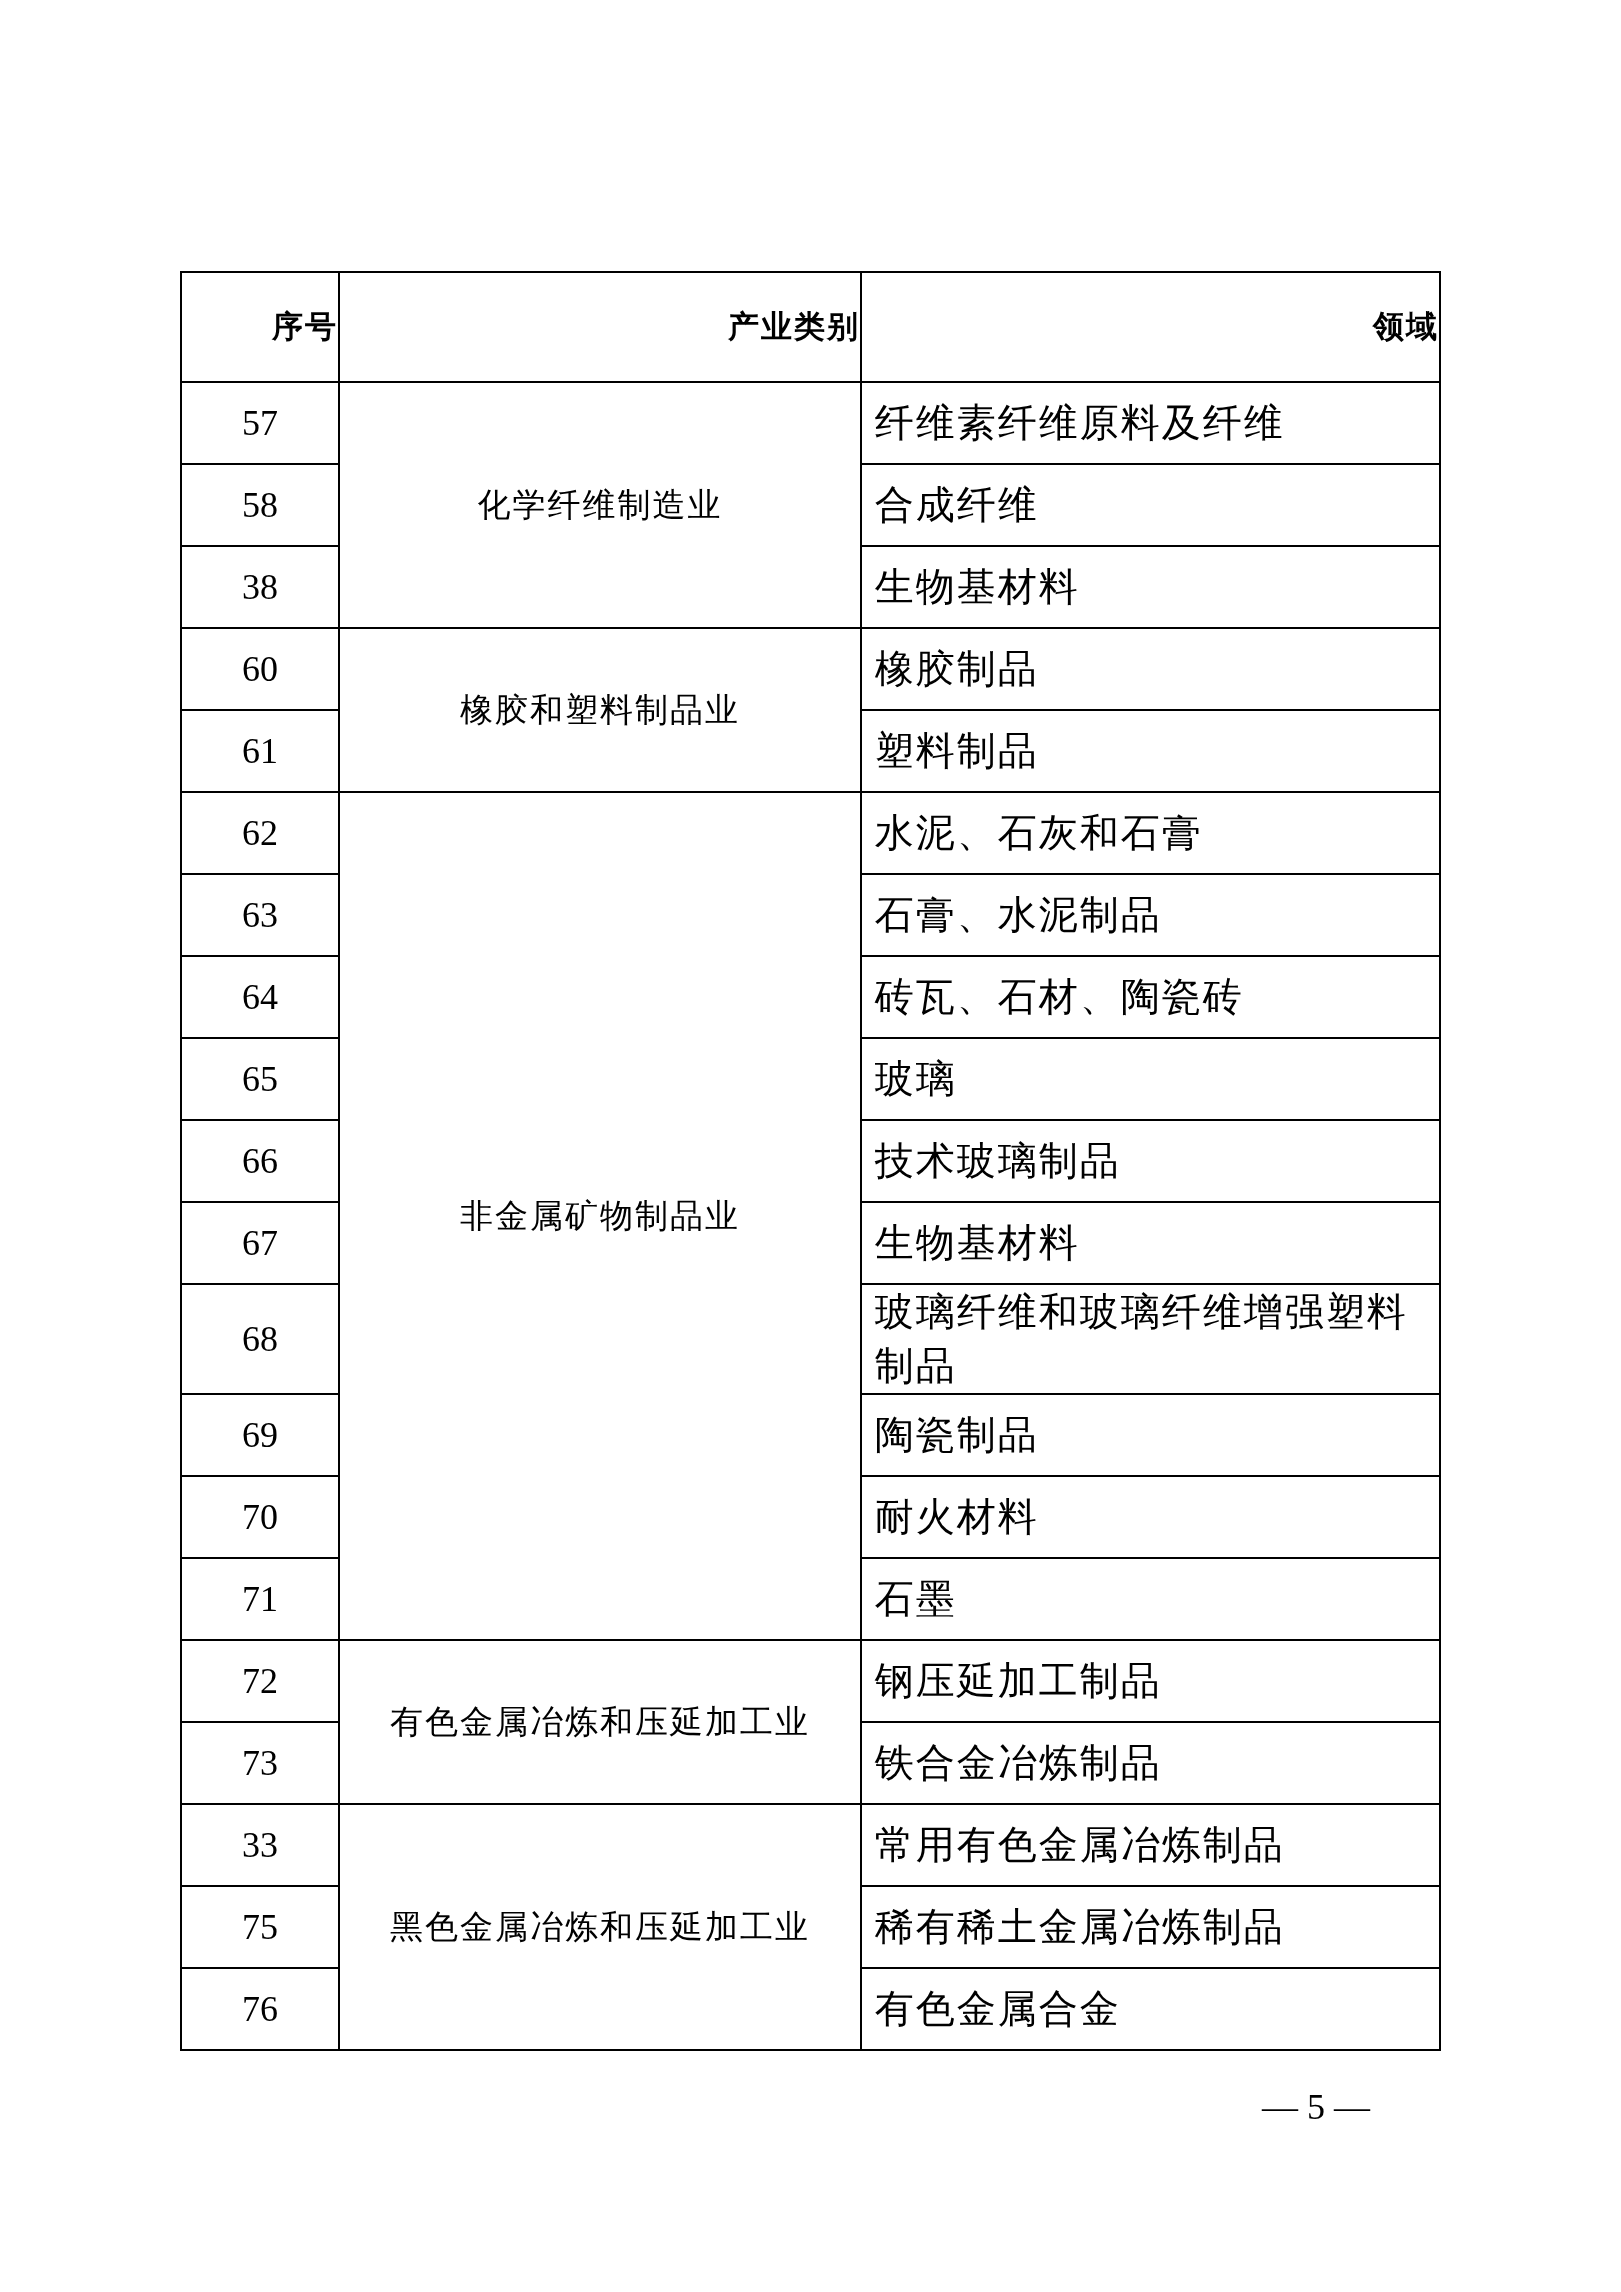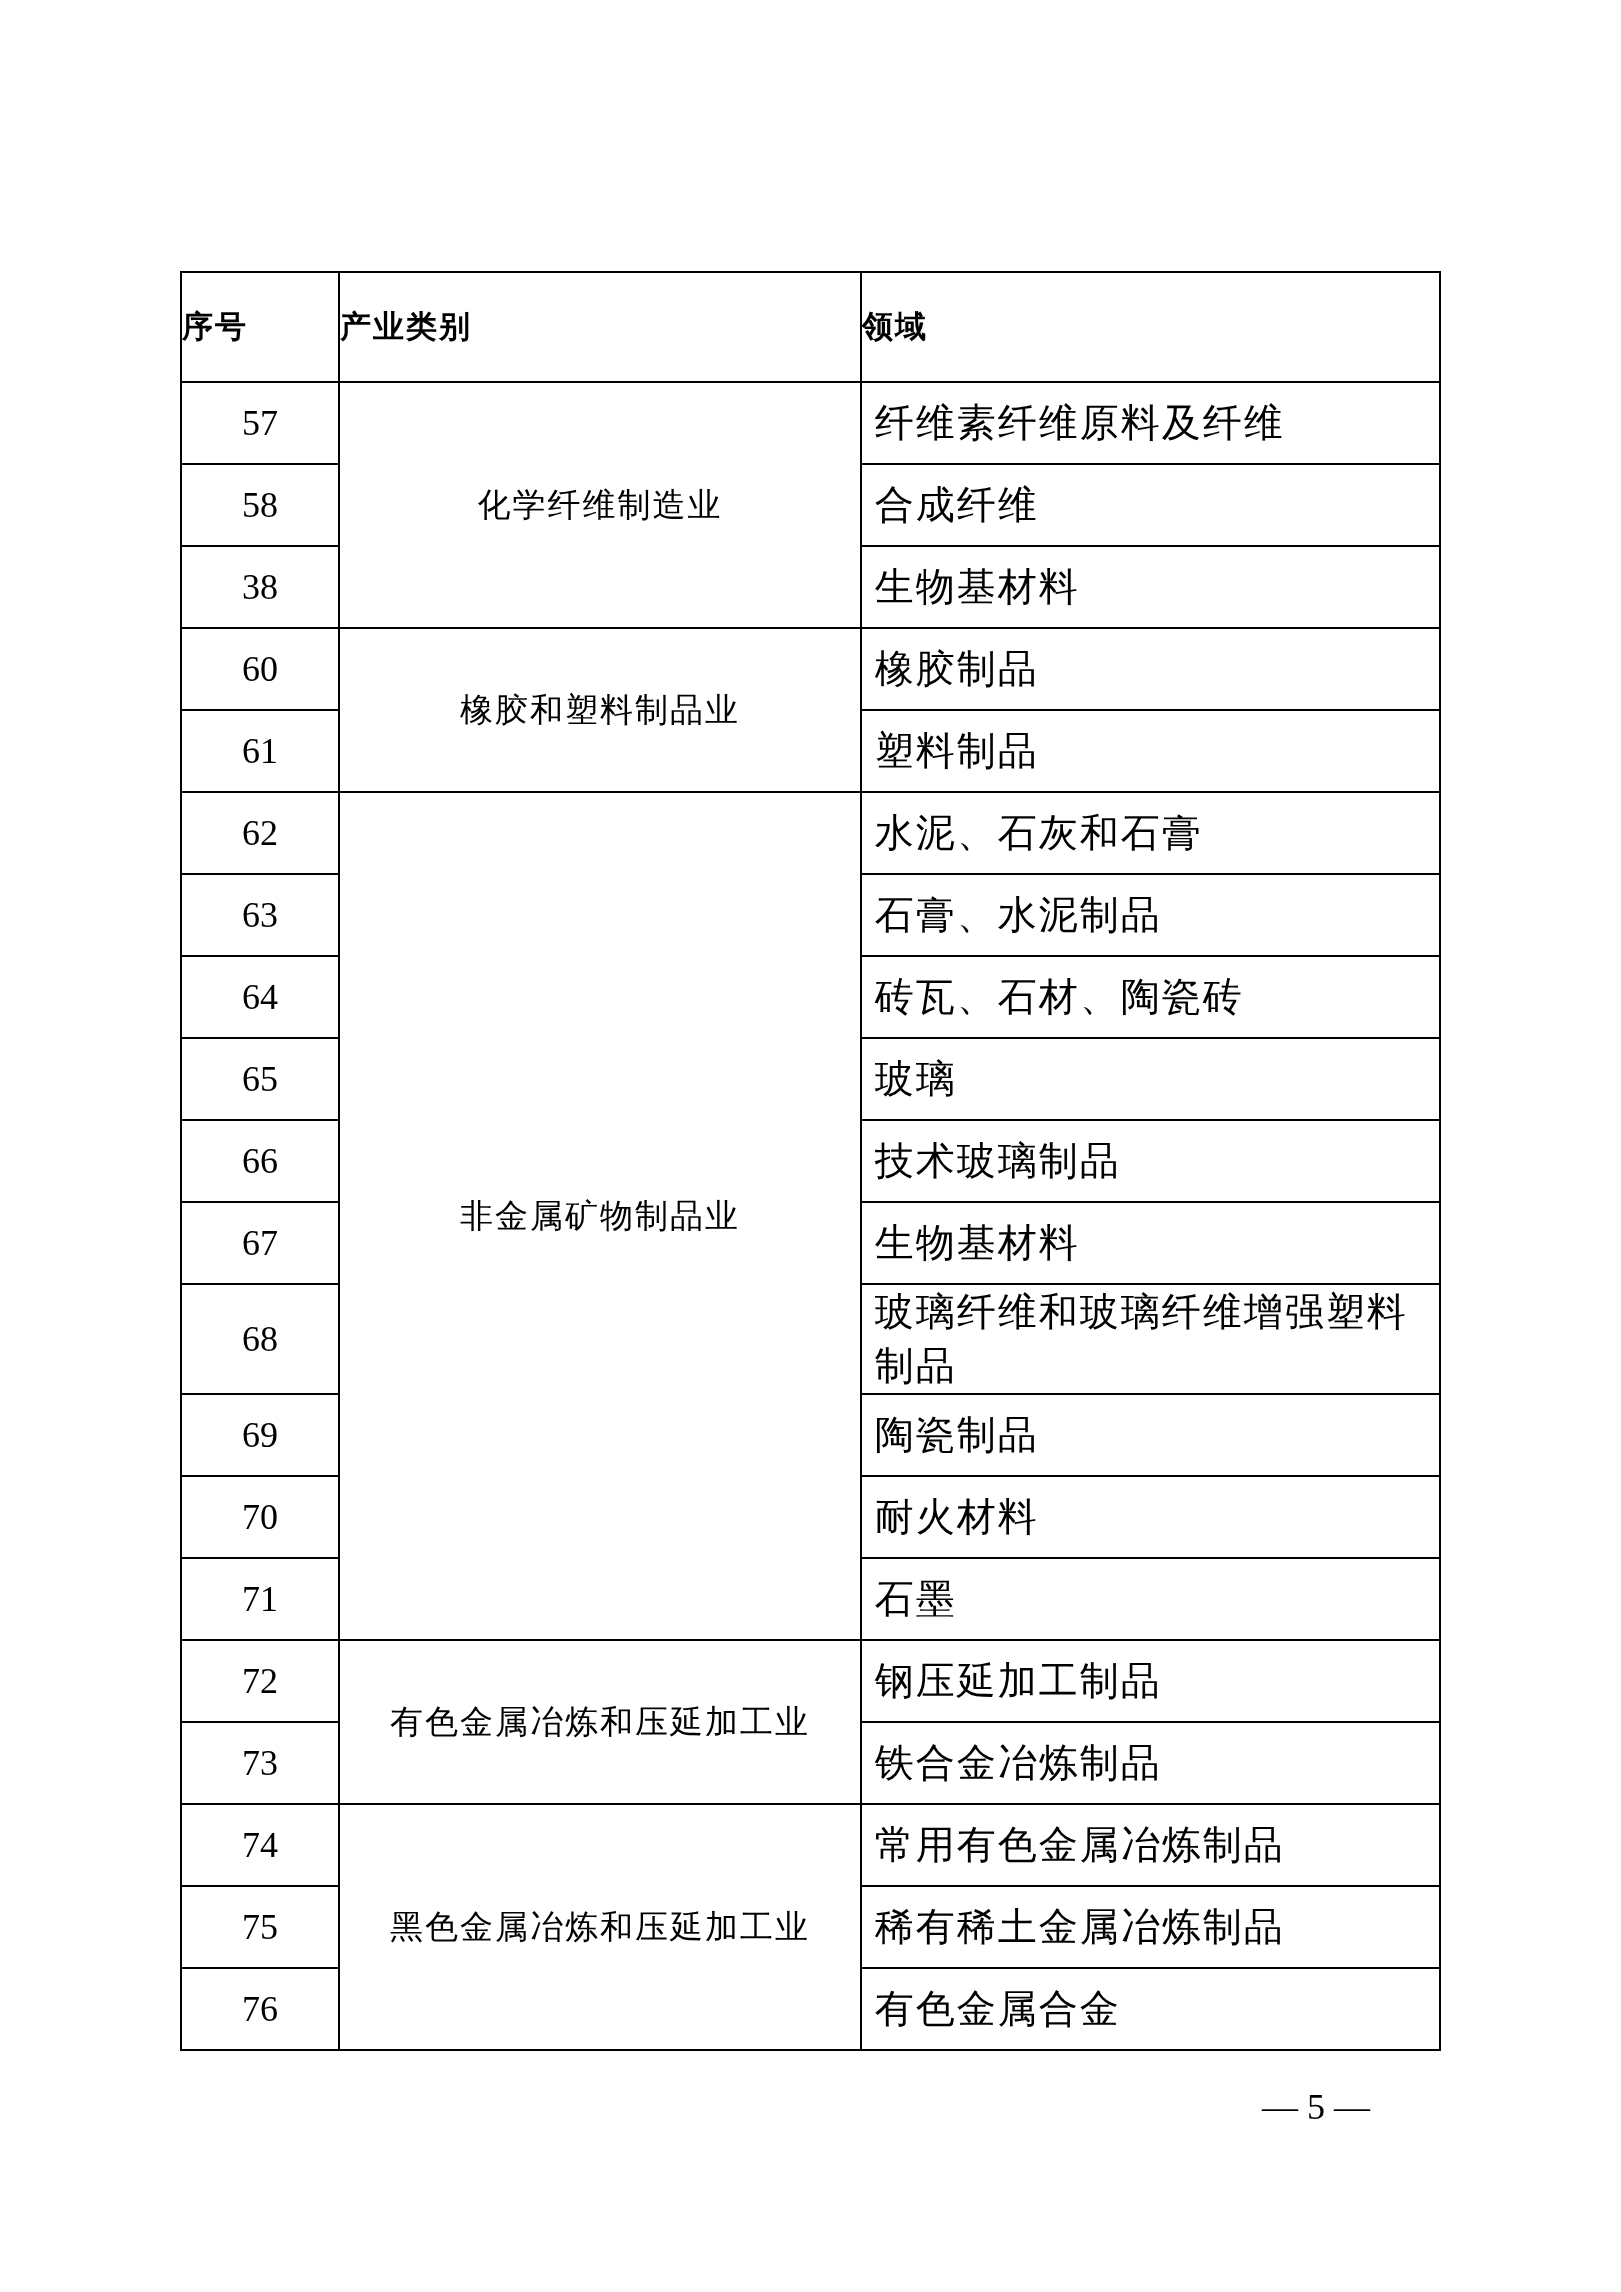--- a/index.html
+++ b/index.html
@@ -25,21 +25,21 @@
   table.industry-table td {
     border: 2px solid #000000;
     overflow: hidden;
   }
   thead tr { height: 110px; }
   tbody tr { height: 82px; }
   th {
     font-family: Liberation Sans, sans-serif;
     font-weight: bold;
     font-size: 31px;
-    text-align: left;
+    text-align: right;
     vertical-align: middle;
     letter-spacing: 2px;
   }
   td.cell-no {
     text-align: center;
     vertical-align: middle;
     font-family: Liberation Serif, serif;
     font-size: 36px;
   }
   td.cell-category {
@@ -153,21 +153,21 @@
         <tr>
           <td class="cell-no">72</td>
           <td class="cell-category" rowspan="2">有色金属冶炼和压延加工业</td>
           <td class="cell-field">钢压延加工制品</td>
         </tr>
         <tr>
           <td class="cell-no">73</td>
           <td class="cell-field">铁合金冶炼制品</td>
         </tr>
         <tr>
-          <td class="cell-no">74</td>
+          <td class="cell-no">33</td>
           <td class="cell-category" rowspan="3">黑色金属冶炼和压延加工业</td>
           <td class="cell-field">常用有色金属冶炼制品</td>
         </tr>
         <tr>
           <td class="cell-no">75</td>
           <td class="cell-field">稀有稀土金属冶炼制品</td>
         </tr>
         <tr>
           <td class="cell-no">76</td>
           <td class="cell-field">有色金属合金</td>

